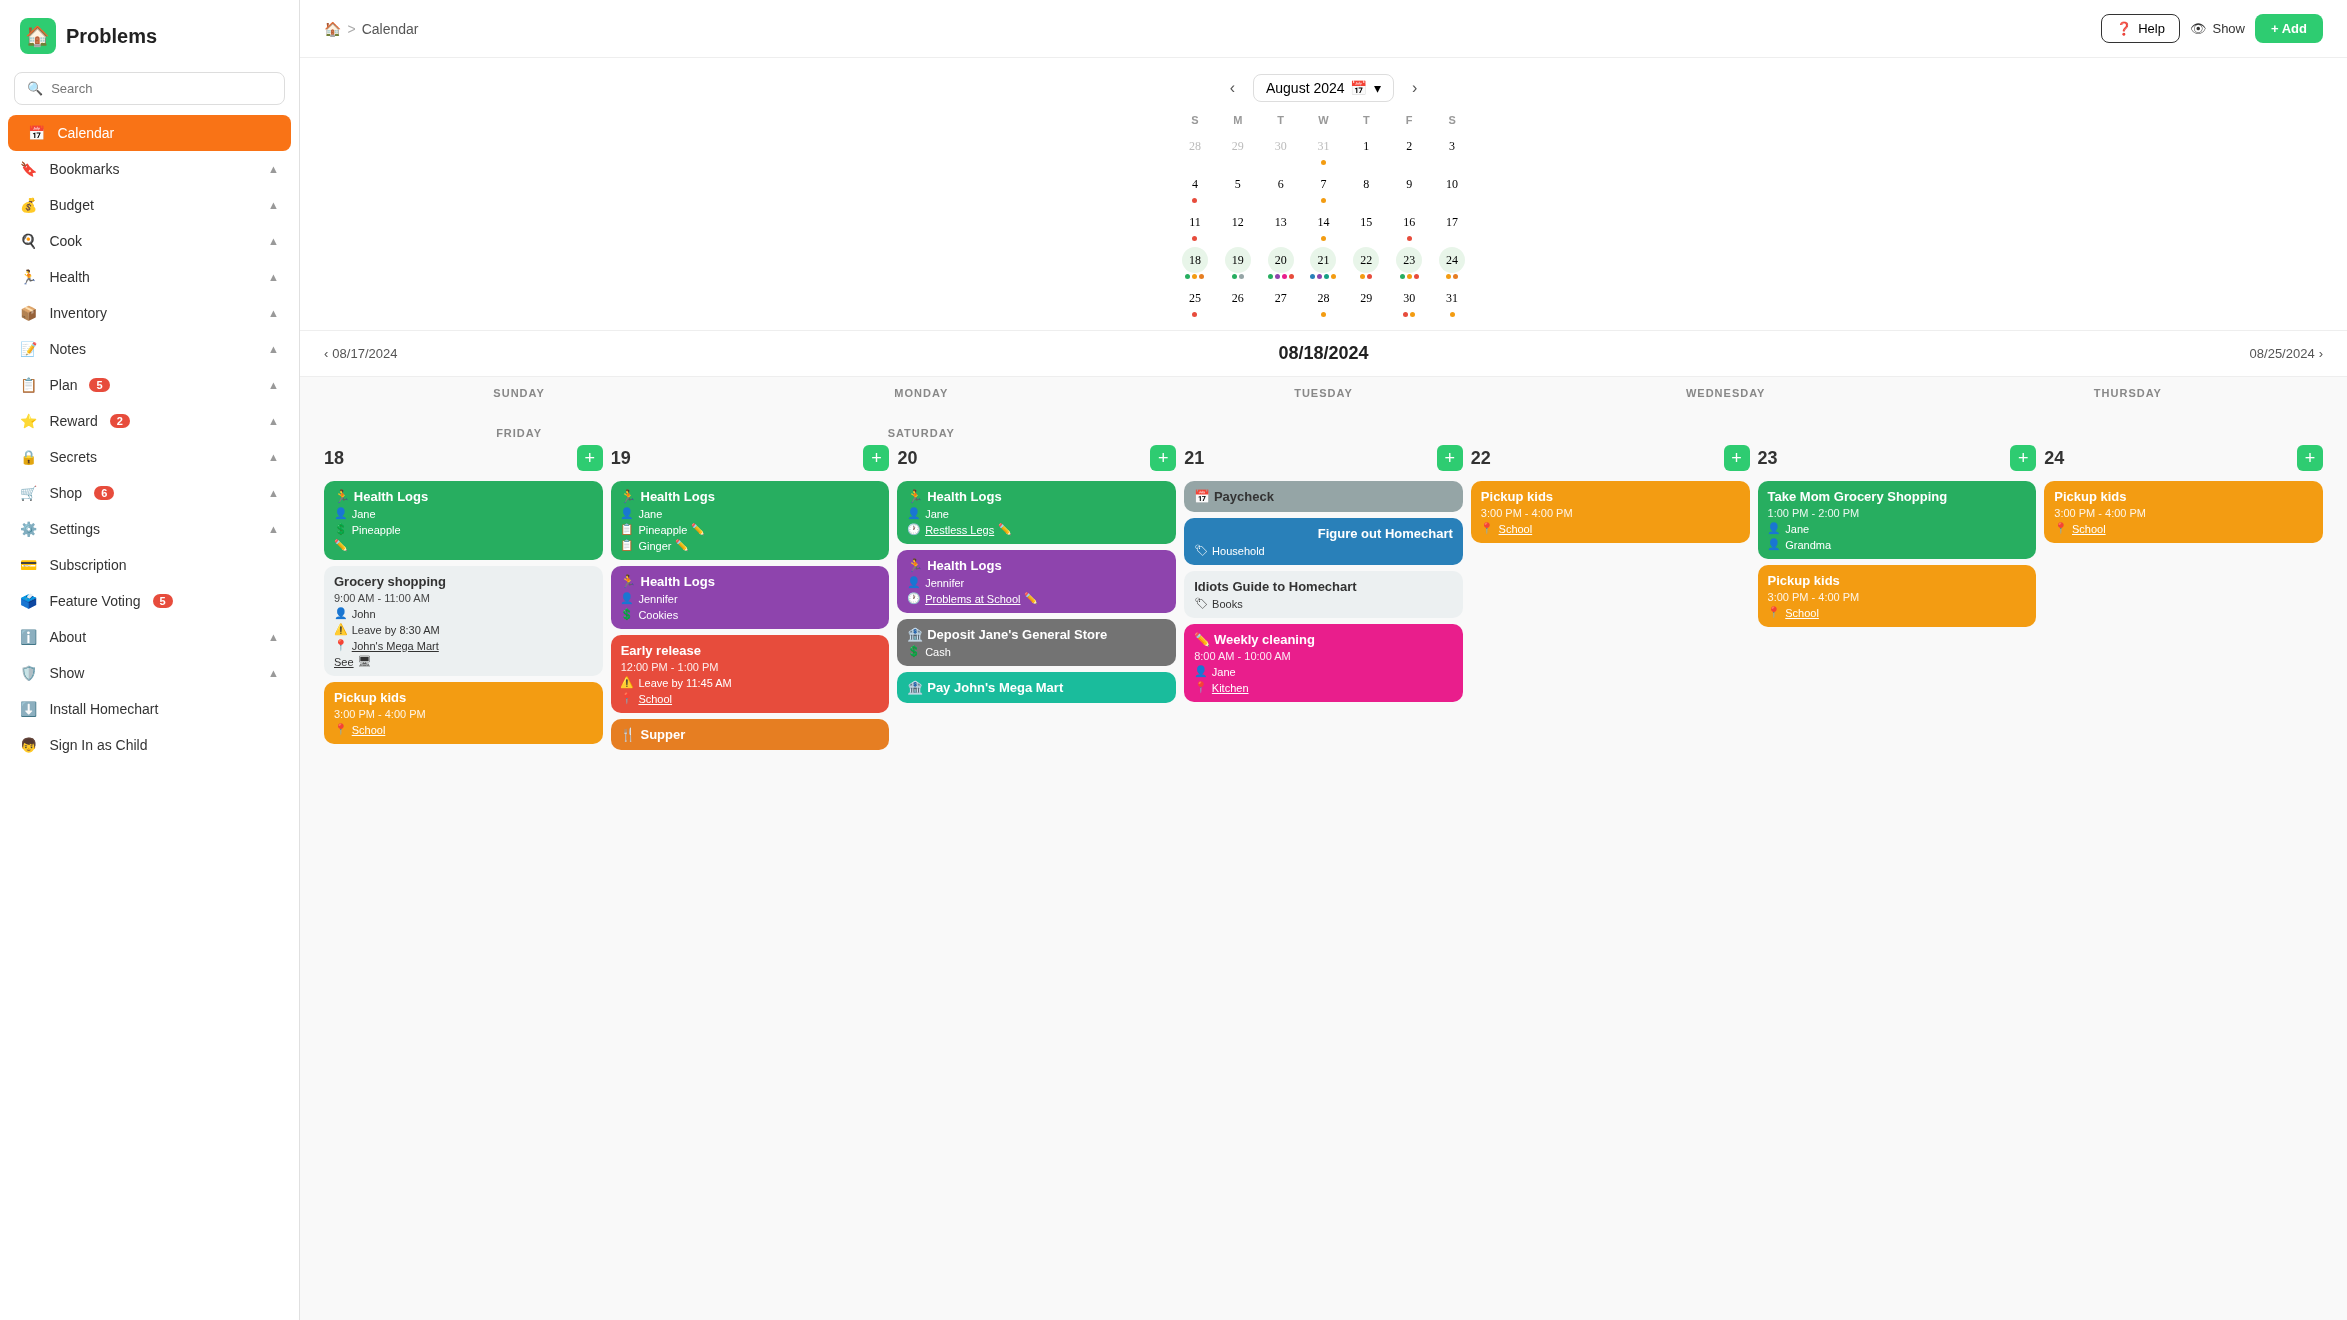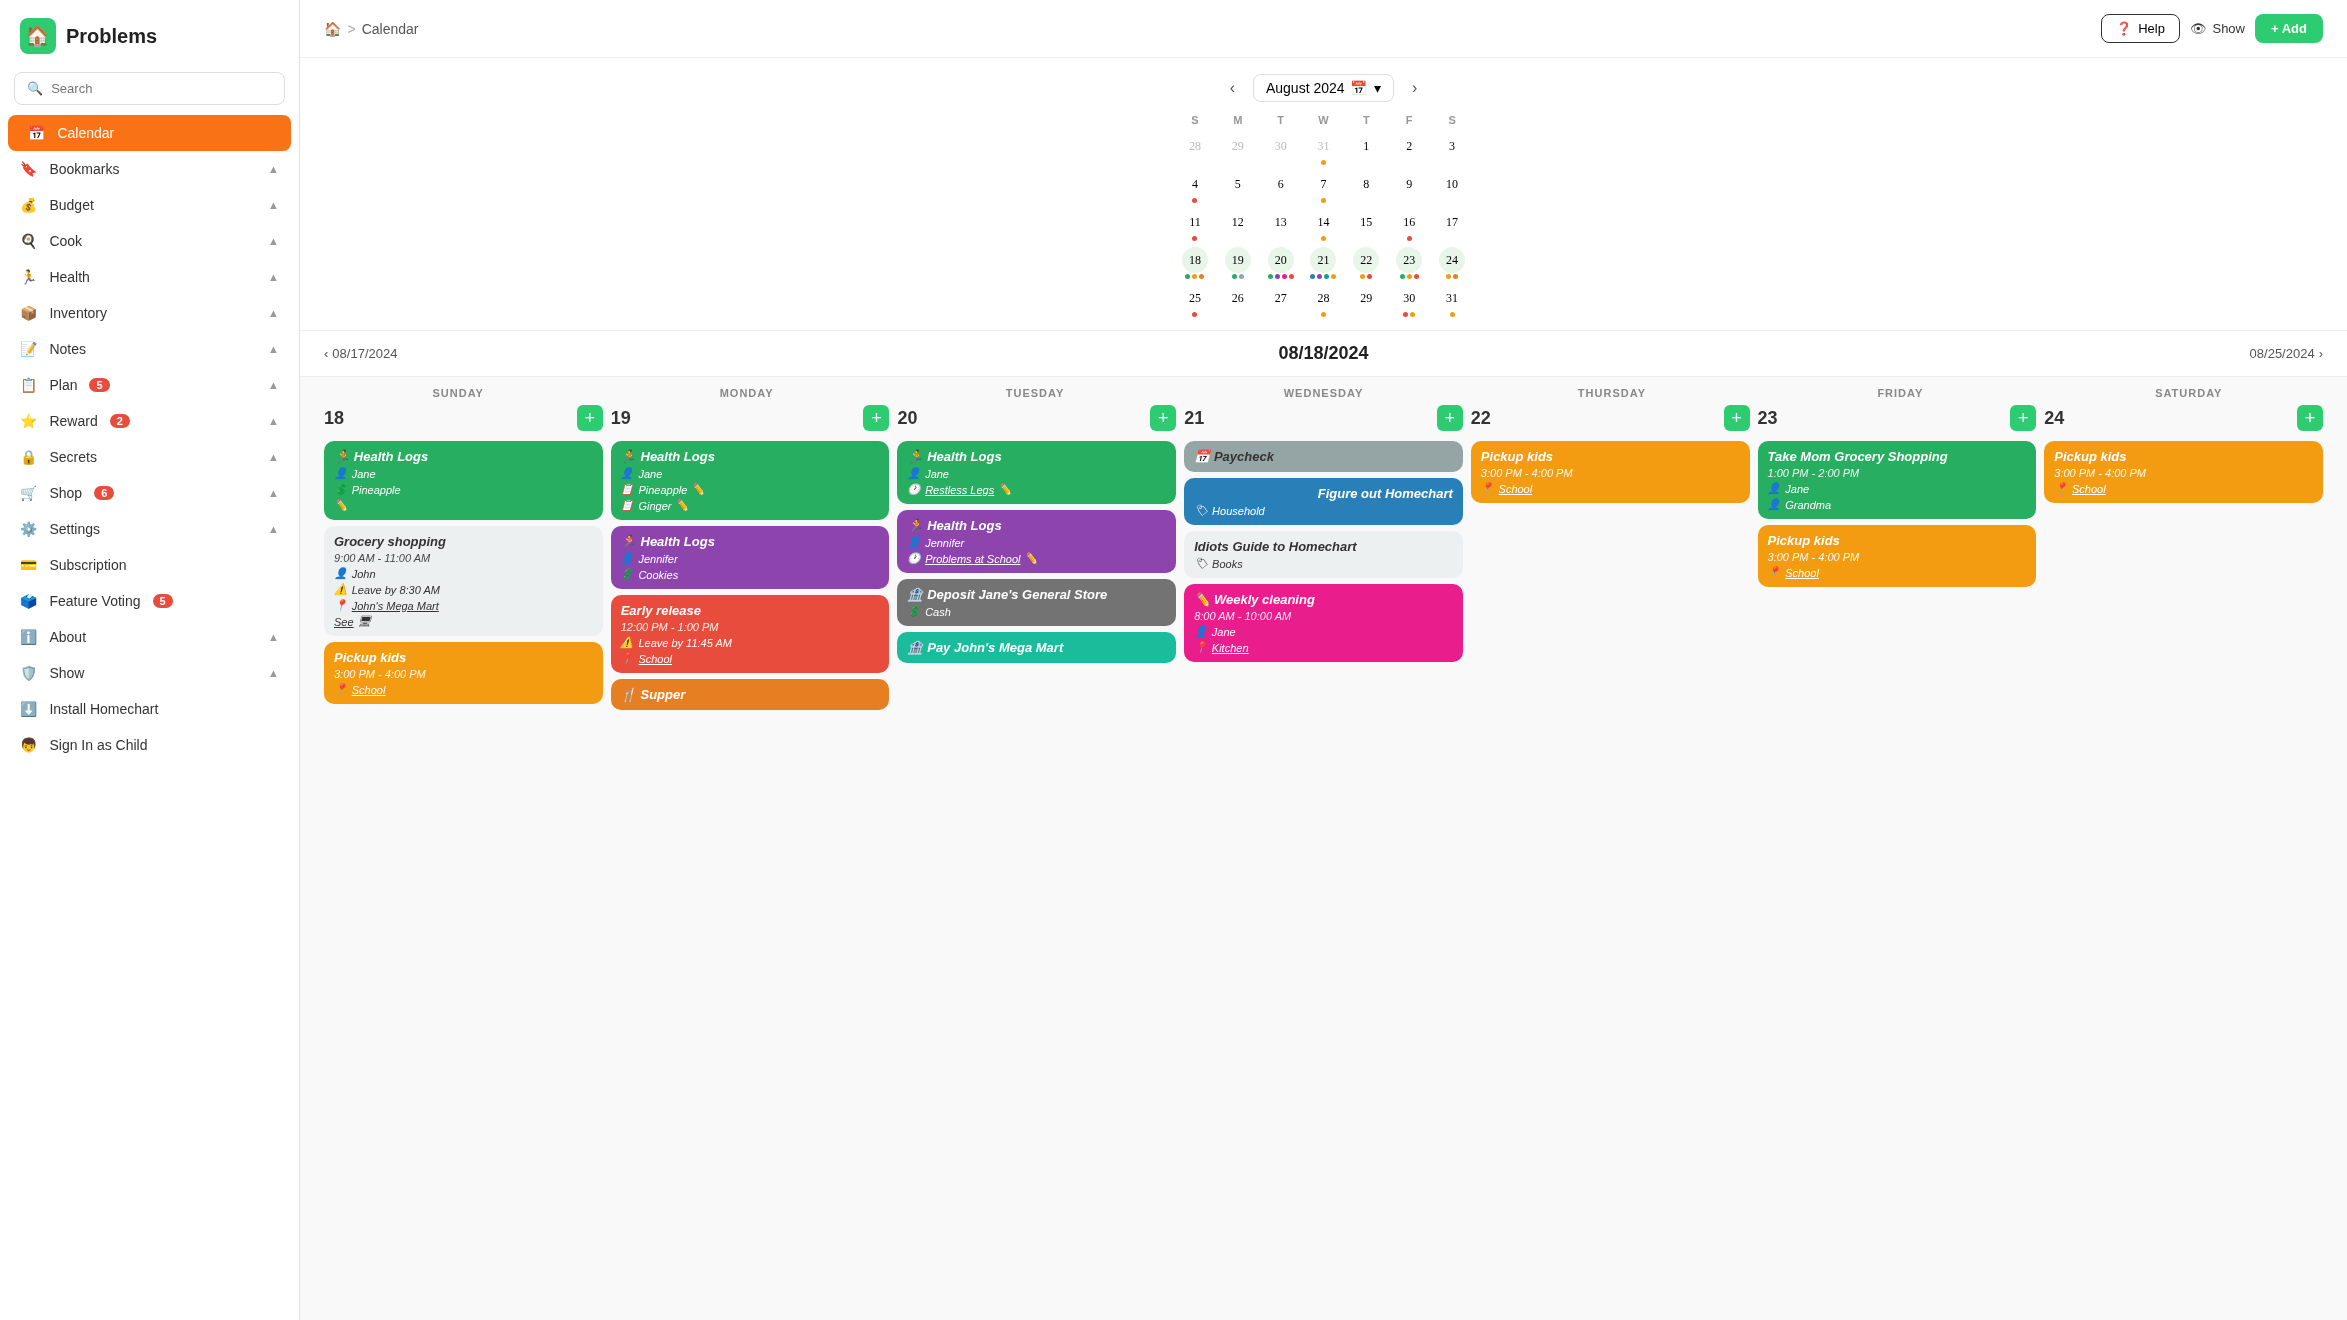--- a/index.html
+++ b/index.html
@@ -125,36 +125,36 @@
       display: flex; align-items: center; justify-content: space-between;
       padding: 12px 24px;
       background: #fff;
       border-bottom: 1px solid #eee;
     }
     .week-nav-btn { background: none; border: none; cursor: pointer; font-size: 13px; color: #555; display: flex; align-items: center; gap: 4px; }
     .week-title { font-size: 18px; font-weight: 700; color: #222; }
 
     
     .week-grid-wrap { flex: 1; overflow-y: auto; padding: 0 24px 24px; }
-    .week-header-row { display: grid; grid-template-columns: repeat(7, 1fr); gap: 20px; margin-bottom: 0; }
+    .week-header-row { display: grid; grid-template-columns: repeat(5, 1fr); gap: 12px; margin-bottom: 0; }
     .week-header-cell { text-align: center; font-size: 11px; font-weight: 700; color: #888; padding: 10px 0 6px; letter-spacing: 1px; }
     .week-body { display: grid; grid-template-columns: repeat(7, 1fr); gap: 8px; align-items: start; }
     .day-col { display: flex; flex-direction: column; gap: 6px; }
     .day-num-row { display: flex; align-items: center; justify-content: space-between; margin-bottom: 4px; }
     .day-num { font-size: 18px; font-weight: 600; color: #333; }
     .day-add-btn {
       background: #2ecc71; color: white; border: none; border-radius: 6px;
       width: 26px; height: 26px; font-size: 18px; cursor: pointer;
       display: flex; align-items: center; justify-content: center; line-height: 1;
     }
 
     
     .event-card {
       border-radius: 10px; padding: 8px 10px; font-size: 12px; color: white;
-      display: flex; flex-direction: column; gap: 3px; font-style: italic;
+      display: flex; flex-direction: column; gap: 3px;
     }
 
     .event-title { font-weight: 700; font-size: 13px; }
     .event-time { font-size: 11px; opacity: 0.9; }
     .event-detail { font-size: 11px; display: flex; align-items: center; gap: 4px; }
 
     .underline-link { text-decoration: underline; cursor: pointer; }
   </style>
 </head>
 <body>

